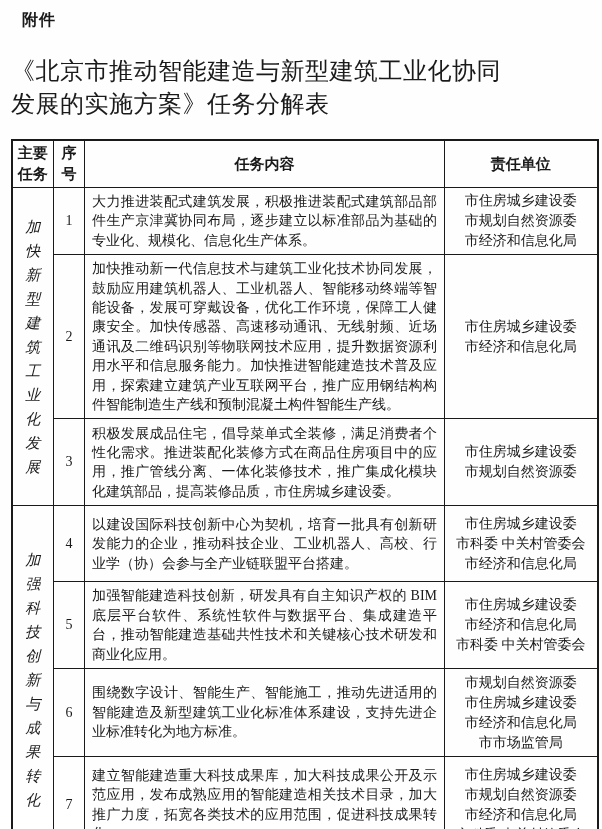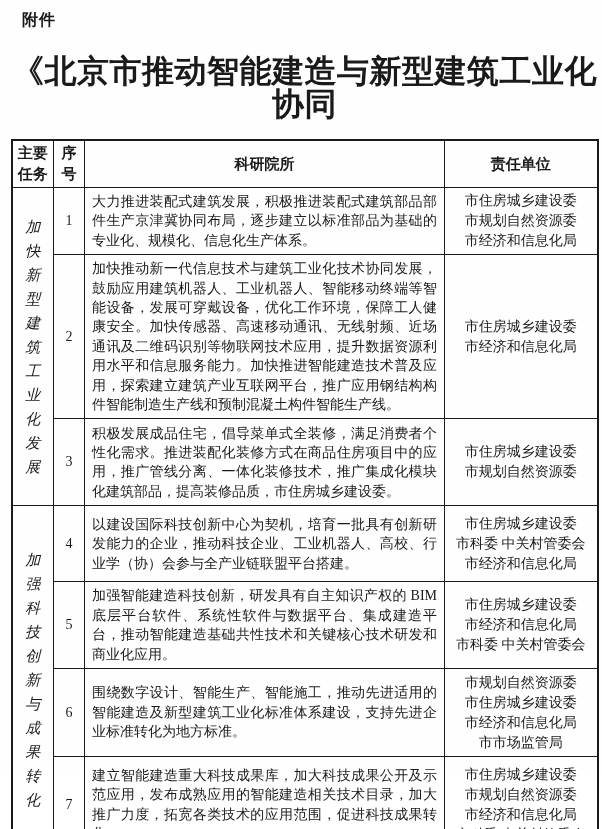--- a/index.html
+++ b/index.html
@@ -16,23 +16,22 @@
     background: #fefefe;
   }
   .attachment {
     font-size: 16px;
     font-weight: bold;
     margin: 4px 0 0 15px;
     letter-spacing: 1px;
   }
   .doc-title {
     margin: 24px 4px 18px 4px;
-    text-align: center;
-    font-size: 32px;
-    font-weight: bold;
+    font-size: 24px;
+    font-weight: normal;
     line-height: 33px;
     letter-spacing: 0.5px;
   }
   table.task-table {
     border-collapse: collapse;
     table-layout: fixed;
     width: 586px;
     margin: 0 auto;
     border: 2px solid #1a1a1a;
   }
@@ -94,35 +93,36 @@
 </style>
 </head>
 <body>
 
 <div class="page">
 
   <div class="attachment">附件</div>
 
   <div class="doc-title">
     <span>《北京市推动智能建造与新型建筑工业化协同</span><br>
+    <span>发展的实施方案》任务分解表</span>
   </div>
 
   <table class="task-table">
     <colgroup>
       <col style="width:42px">
       <col style="width:31px">
       <col style="width:360px">
       <col style="width:153px">
     </colgroup>
 
     <tbody>
         <tr class="hdr">
       <th>主要任务</th>
       <th>序号</th>
-      <th>科研院所</th>
+      <th>任务内容</th>
       <th>责任单位</th>
     </tr>
 
     <tr class="r1">
       <td class="group-cell" rowspan="3">
         <div class="vtext">加快新型建筑工业化发展</div>
       </td>
       <td class="seq-cell">1</td>
       <td class="content-cell">大力推进装配式建筑发展，积极推进装配式建筑部品部件生产京津冀协同布局，逐步建立以标准部品为基础的专业化、规模化、信息化生产体系。</td>
       <td class="units-cell">

